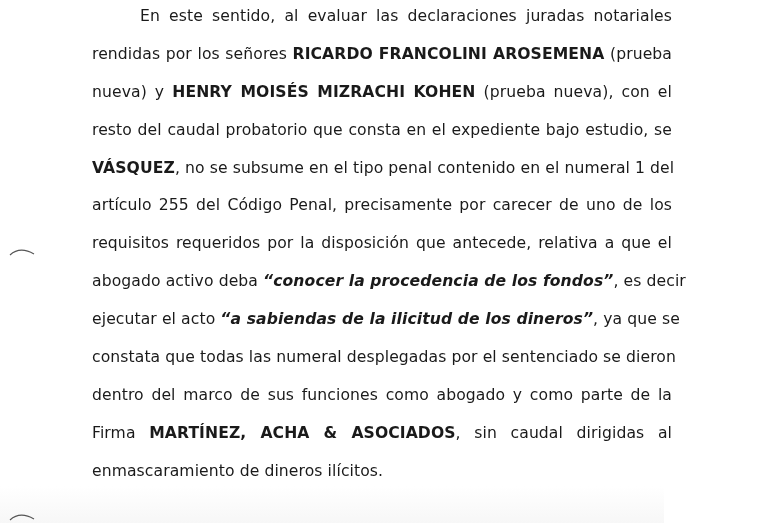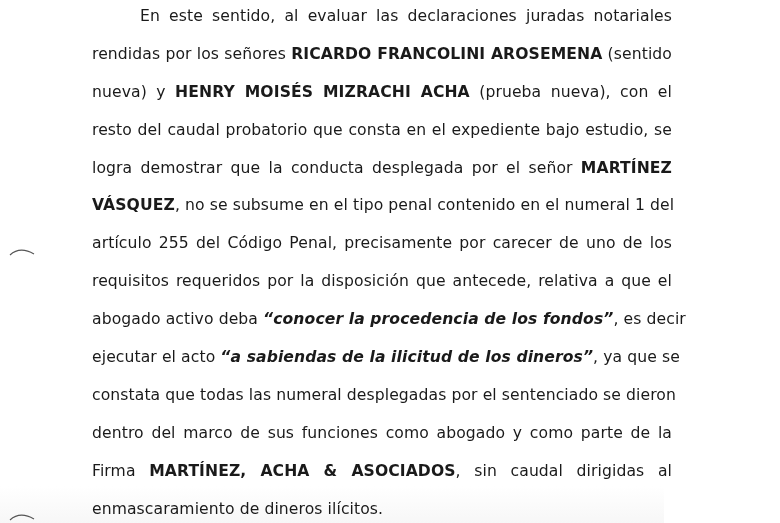--- a/index.html
+++ b/index.html
@@ -37,24 +37,23 @@
     position: absolute;
     width: 28px; height: 14px;
   }
 </style>
 </head>
 <body>
 
 <div class="page">
   <div class="text-block" id="text-block">
       <div class="line indent"><span>En este sentido, al evaluar las declaraciones juradas notariales</span></div>
-      <div class="line"><span>rendidas por los señores </span><span class="b">RICARDO FRANCOLINI AROSEMENA</span><span> (sentido</span></div>
-      <div class="line"><span>nueva) y </span><span class="b">HENRY MOISÉS MIZRACHI ACHA</span><span> (prueba nueva), con el</span></div>
+      <div class="line"><span>rendidas por los señores </span><span class="b">RICARDO FRANCOLINI AROSEMENA</span><span> (prueba</span></div>
+      <div class="line"><span>nueva) y </span><span class="b">HENRY MOISÉS MIZRACHI KOHEN</span><span> (prueba nueva), con el</span></div>
       <div class="line"><span>resto del caudal probatorio que consta en el expediente bajo estudio, se</span></div>
-      <div class="line"><span>logra demostrar que la conducta desplegada por el señor </span><span class="b">MARTÍNEZ</span></div>
       <div class="line"><span class="b">VÁSQUEZ</span><span>, no se subsume en el tipo penal contenido en el numeral 1 del</span></div>
       <div class="line"><span>artículo 255 del Código Penal, precisamente por carecer de uno de los</span></div>
       <div class="line"><span>requisitos requeridos por la disposición que antecede, relativa a que el</span></div>
       <div class="line"><span>abogado activo deba </span><span class="i">“conocer la procedencia de los fondos”</span><span>, es decir</span></div>
       <div class="line"><span>ejecutar el acto </span><span class="i">“a sabiendas de la ilicitud de los dineros”</span><span>, ya que se</span></div>
       <div class="line"><span>constata que todas las numeral desplegadas por el sentenciado se dieron</span></div>
       <div class="line"><span>dentro del marco de sus funciones como abogado y como parte de la</span></div>
       <div class="line"><span>Firma </span><span class="b">MARTÍNEZ, ACHA &amp; ASOCIADOS</span><span>, sin caudal dirigidas al</span></div>
       <div class="line last"><span>enmascaramiento de dineros ilícitos.</span></div>
     </div>

